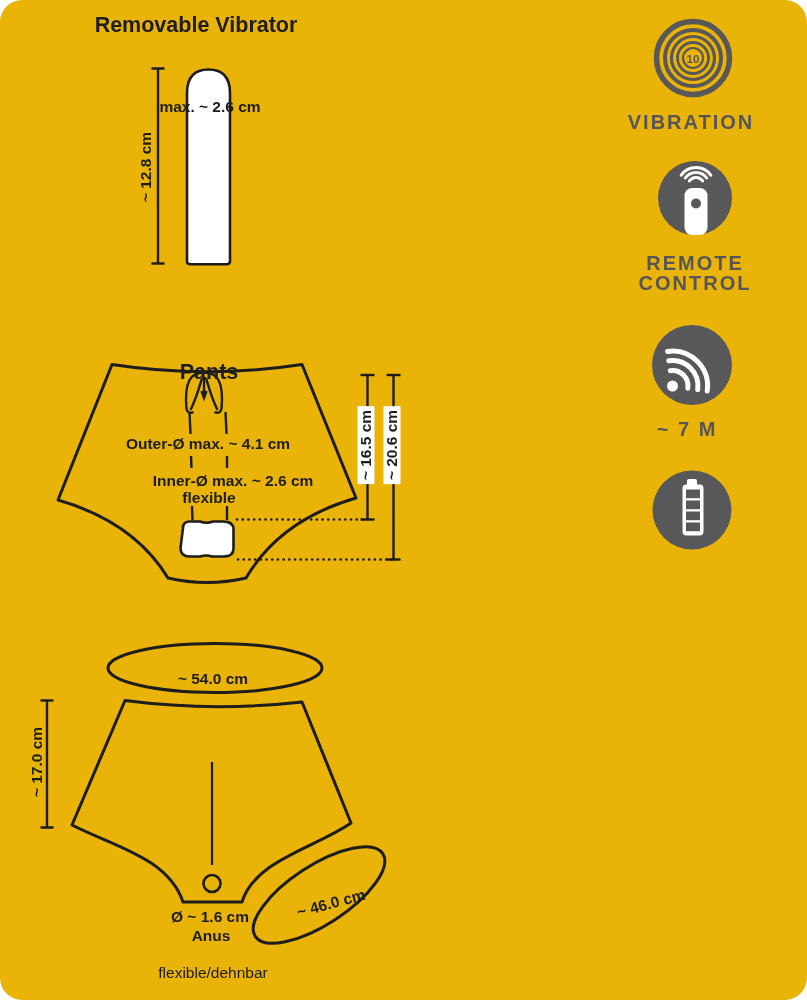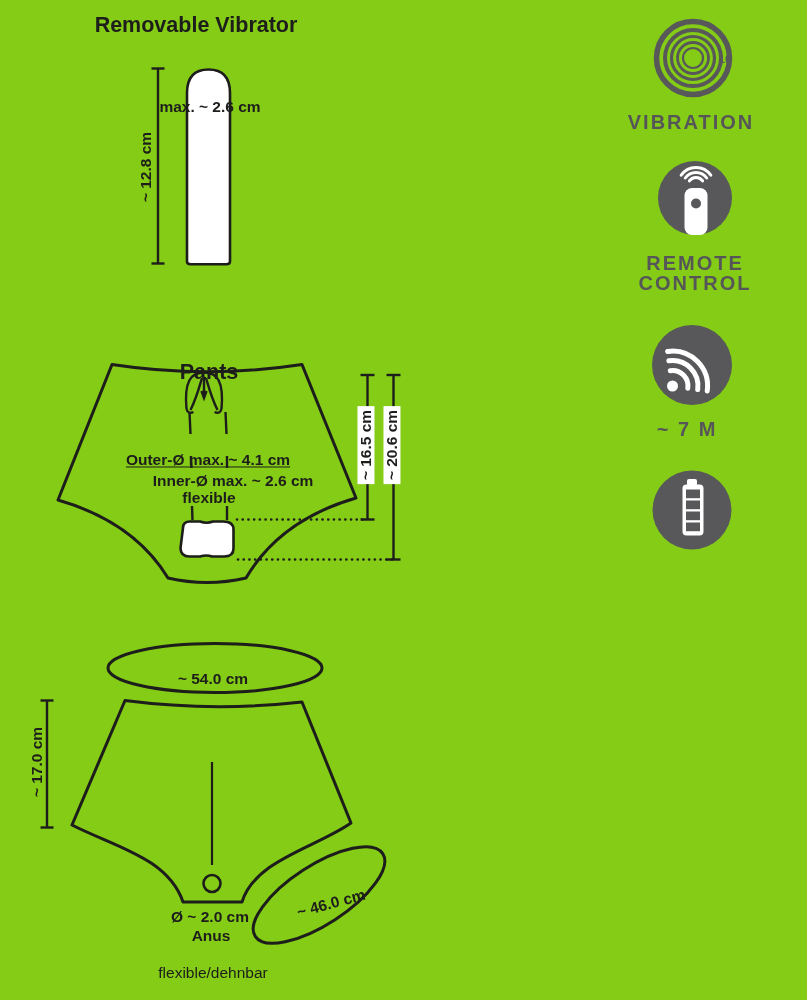--- a/index.html
+++ b/index.html
@@ -1,35 +1,35 @@
 <!DOCTYPE html>
 <html><head>
 <meta charset="utf-8">
 <style>
   html,body{margin:0;padding:0;background:#ffffff;}
   .canvas{
-    position:relative;width:807px;height:1000px;background:#84cc16;overflow:hidden;
-    font-family:"Liberation Sans","DejaVu Sans",sans-serif;color:#1d1d1b;
+    position:relative;width:807px;height:1000px;background:#eab308;overflow:hidden;
+    font-family:"Liberation Sans","DejaVu Sans",sans-serif;color:#1d1d1b;border-radius:22px;
   }
   .canvas svg{position:absolute;left:0;top:0;}
   .txt{position:absolute;white-space:nowrap;transform:translate(-50%,-50%);line-height:1.1;}
   .title{font-size:21.5px;font-weight:700;color:#1d1d1b;}
   .dim{font-size:15.5px;font-weight:700;color:#1d1d1b;}
   .dim.vert{transform:translate(-50%,-50%) rotate(-90deg);}
   .dim.vert.masked{background:#ffffff;padding:0 4px;}
   .dim.tilt{transform:translate(-50%,-50%) rotate(-15deg);}
   .note{font-size:15.5px;font-weight:400;color:#1d1d1b;}
   .iconlab{
     position:absolute;transform:translate(-50%,-50%);text-align:center;
     font-size:20px;font-weight:600;letter-spacing:2px;color:#565659;line-height:20px;
   }
   .iconlab.wrap{white-space:normal;width:140px;}
   .icon-num{
     position:absolute;transform:translate(-50%,-50%);
-    font-size:11.5px;font-weight:700;color:#58585a;letter-spacing:0;margin-left:32px;
+    font-size:11.5px;font-weight:700;color:#58585a;letter-spacing:0;
   }
 </style>
 </head>
 <body>
 
 <div class="canvas">
 
   <svg width="807" height="1000" viewBox="0 0 807 1000">
 
     <g stroke="#1d1d1b" fill="none">
@@ -141,29 +141,29 @@
         <rect x="686" y="522.5" width="14" height="8.7" fill="#58585a"></rect>
       </g>
     </g>
   </svg>
 
   <div class="txt title" style="left:196px;top:26px;">Removable Vibrator</div>
   <div class="txt dim" style="left:210px;top:67px;margin-top:40px;">max. ~ 2.6 cm</div>
   <div class="txt dim vert" style="left:146px;top:167px;">~ 12.8 cm</div>
 
   <div class="txt title" style="left:209px;top:345px;margin-top:28px;">Pants</div>
-  <div class="txt dim" style="left:208px;top:460px;text-decoration:underline;">Outer-Ø max. ~ 4.1 cm</div>
+  <div class="txt dim" style="left:208px;top:444px;">Outer-Ø max. ~ 4.1 cm</div>
   <div class="txt dim" style="left:209px;top:481px;padding-left:48px;">Inner-Ø max. ~ 2.6 cm</div>
   <div class="txt dim" style="left:209px;top:498px;">flexible</div>
   <div class="txt dim vert masked" style="left:366px;top:445px;">~ 16.5 cm</div>
   <div class="txt dim vert masked" style="left:392px;top:445px;">~ 20.6 cm</div>
 
   <div class="txt dim" style="left:213px;top:679px;">~ 54.0 cm</div>
   <div class="txt dim vert" style="left:37px;top:762px;">~ 17.0 cm</div>
-  <div class="txt dim" style="left:210px;top:917px;">Ø ~ 2.0 cm</div>
+  <div class="txt dim" style="left:210px;top:917px;">Ø ~ 1.6 cm</div>
   <div class="txt dim" style="left:211px;top:936px;">Anus</div>
   <div class="txt dim tilt" style="left:331px;top:903px;">~ 46.0 cm</div>
   <div class="txt note" style="left:213px;top:973px;">flexible/dehnbar</div>
 
   <div class="icon-num" style="left:693px;top:58.5px;">10</div>
   <div class="iconlab" style="left:691px;top:122px;">VIBRATION</div>
   <div class="iconlab wrap" style="left:695px;top:273px;">REMOTE CONTROL</div>
   <div class="iconlab" style="left:687px;top:429px;">~ 7 M</div>
 
 </div>

